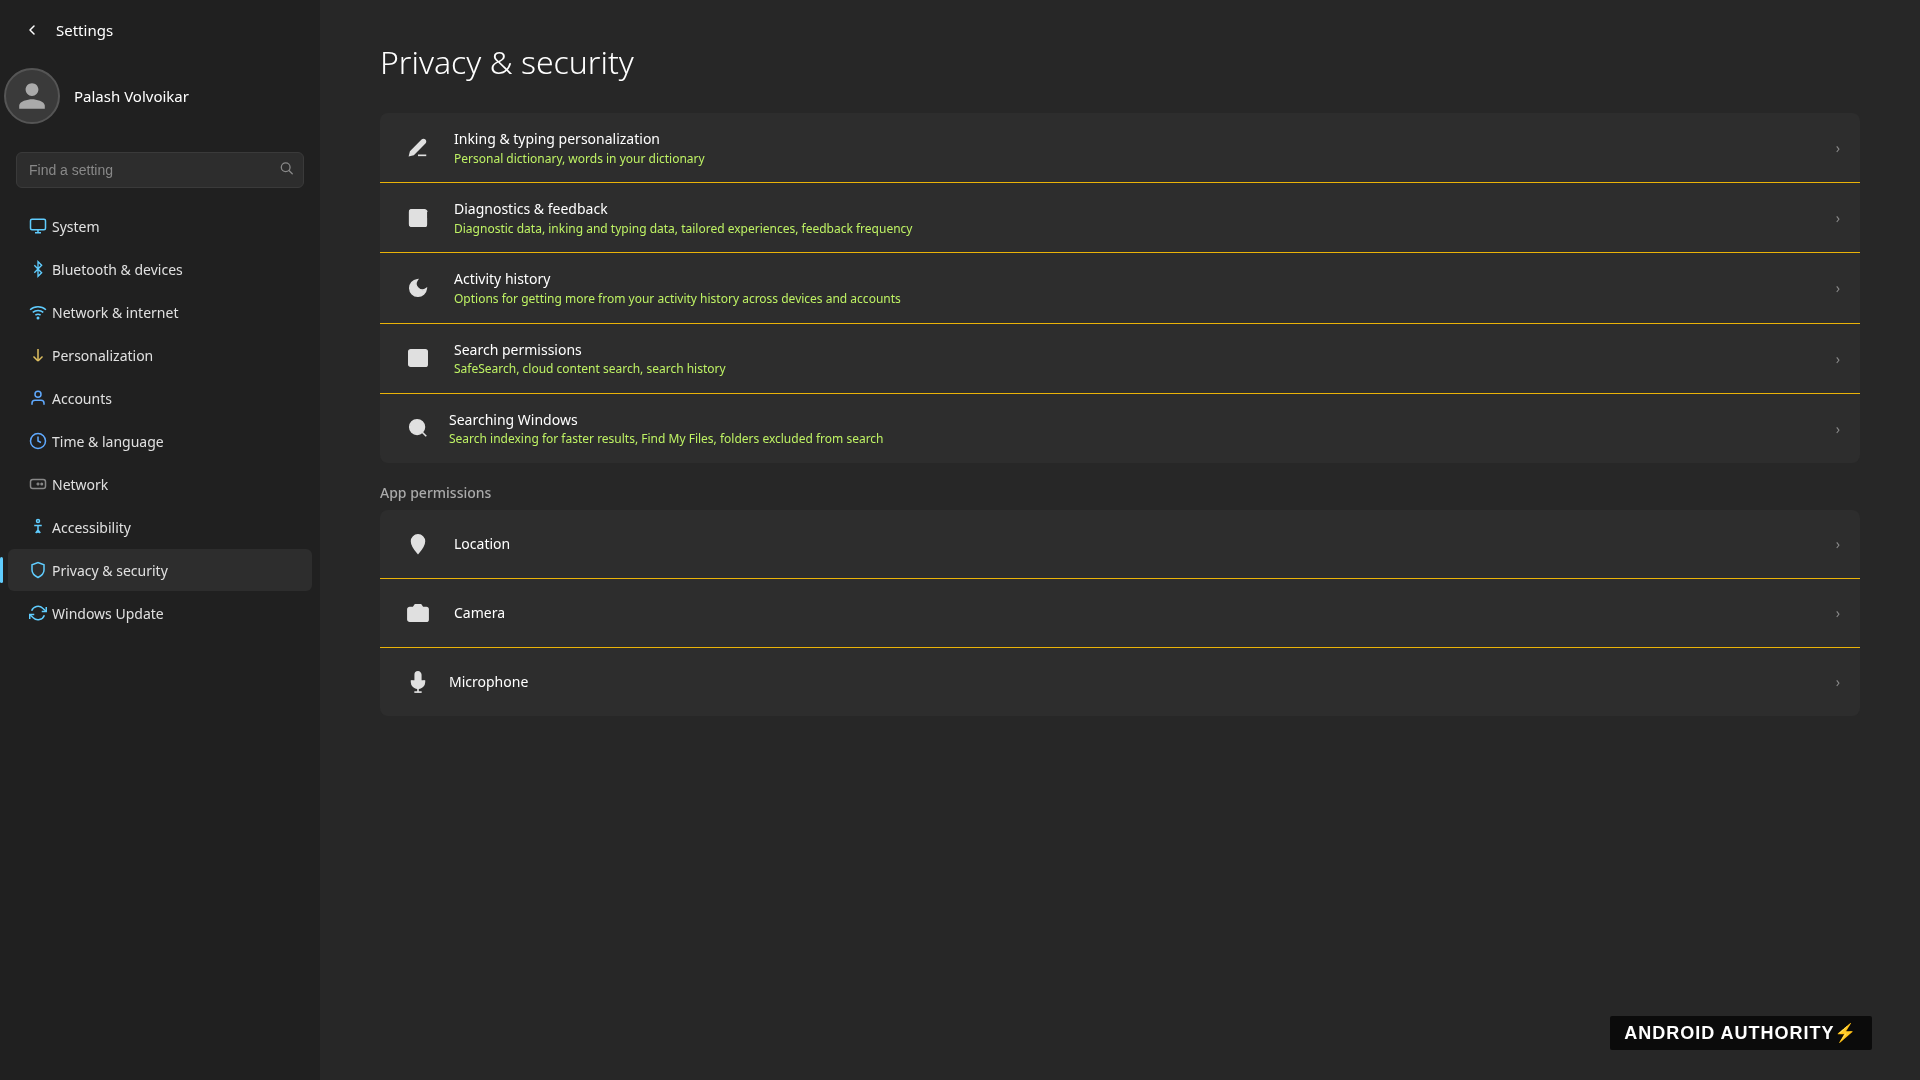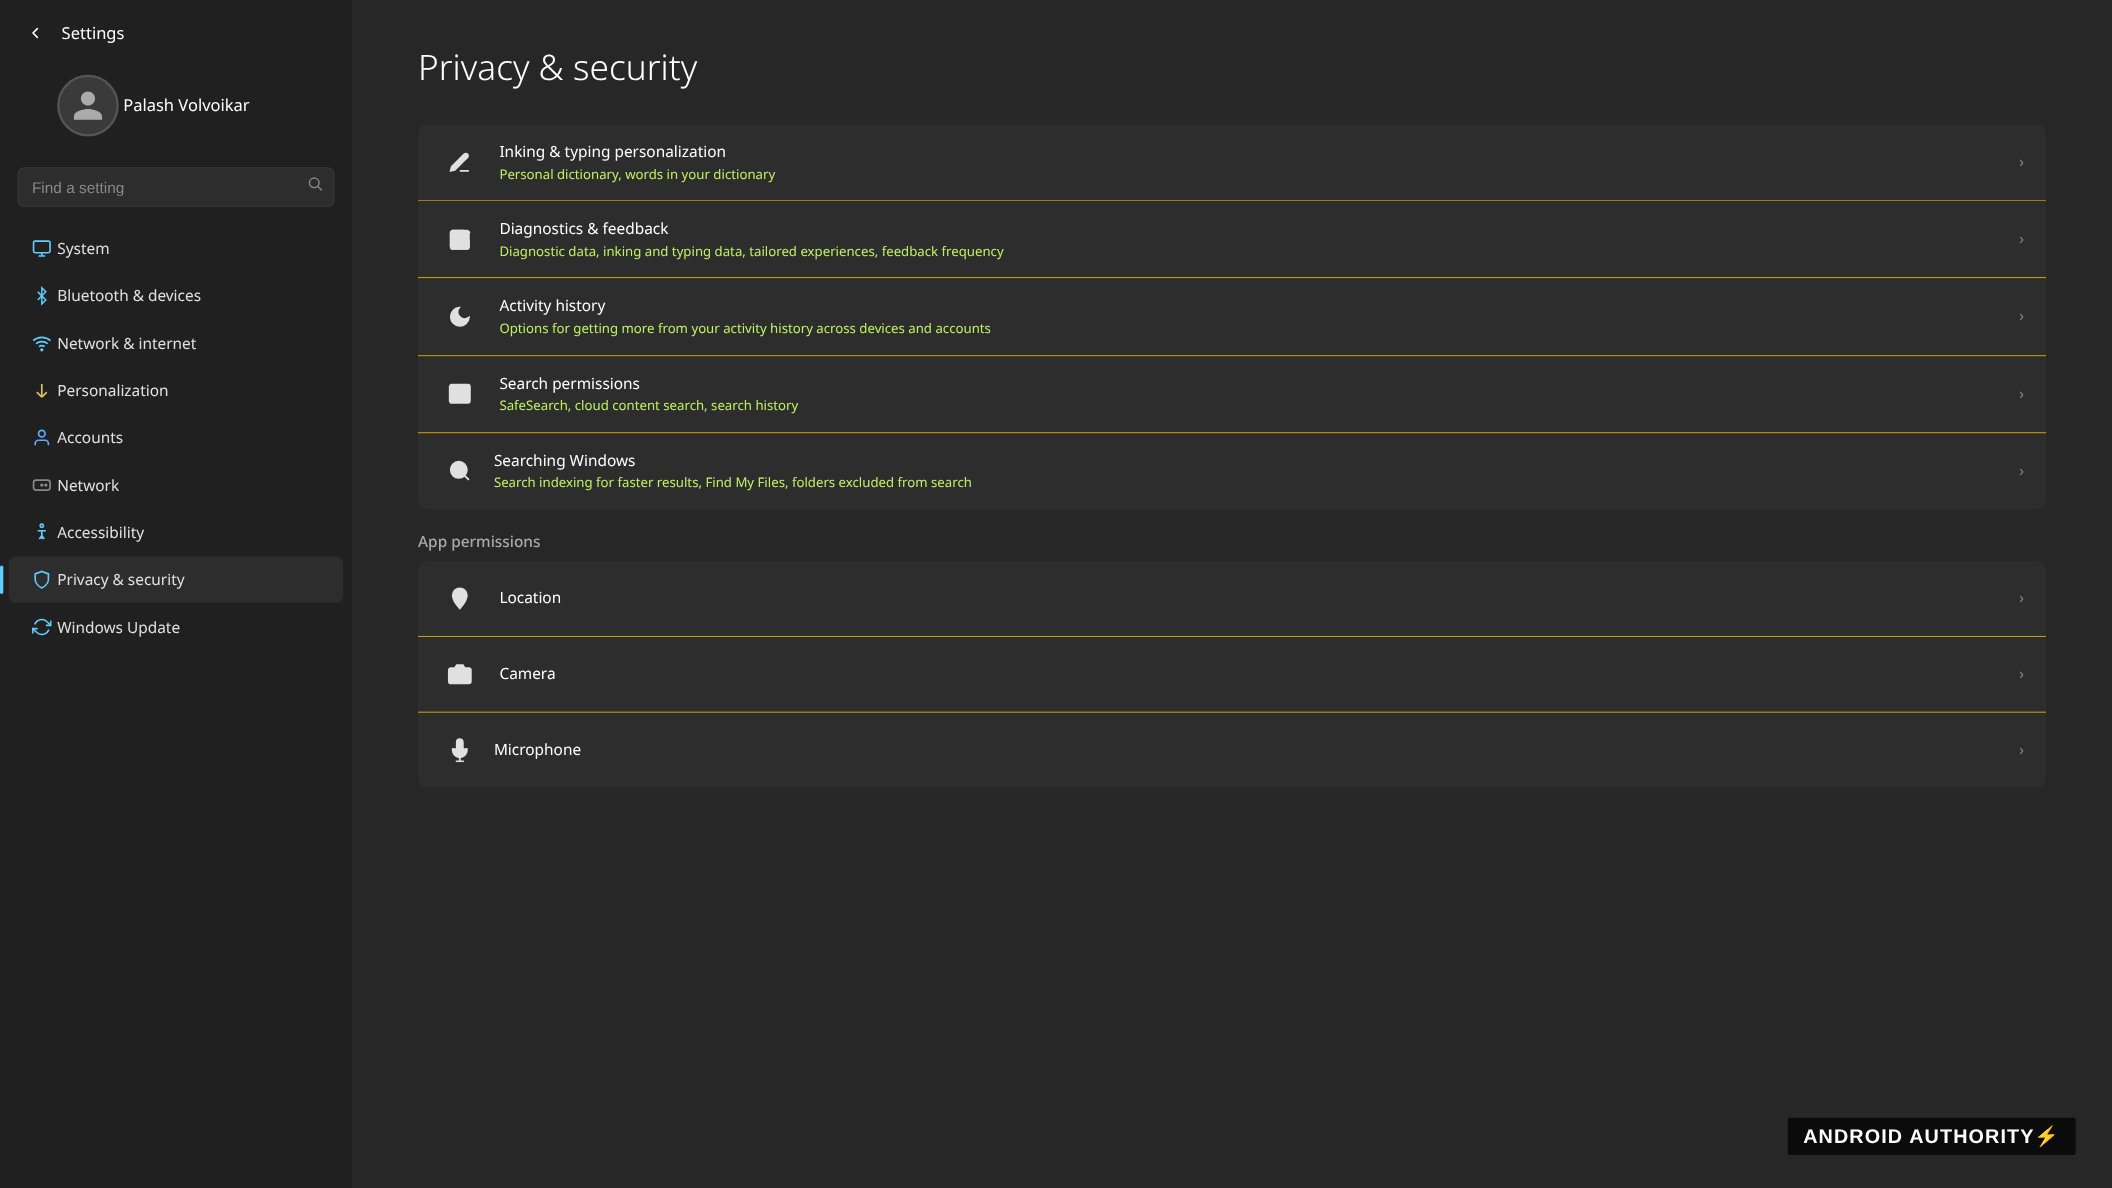--- a/index.html
+++ b/index.html
@@ -46,23 +46,22 @@
 
     .app-title {
       font-size: 15px;
       font-weight: 400;
       color: #ffffff;
     }
 
     .user-profile {
       display: flex;
       align-items: center;
-      padding: 16px 20px 20px 20px;
-      gap: 4px;
-      margin-left: 32px;
+      padding: 16px 20px 20px 4px;
+      gap: 14px;
     }
 
     .avatar {
       width: 56px;
       height: 56px;
       border-radius: 50%;
       background: #3a3a3a;
       display: flex;
       align-items: center;
       justify-content: center;
@@ -249,21 +248,21 @@
 
     .chevron {
       color: #888;
       font-size: 14px;
       flex-shrink: 0;
     }
 
     .watermark {
       position: fixed;
       bottom: 30px;
-      right: 33px;
+      right: 48px;
       background: rgba(0,0,0,0.7);
       color: white;
       padding: 6px 14px;
       font-size: 18px;
       font-weight: 700;
       letter-spacing: 1px;
       border-radius: 2px;
       font-family: Arial, sans-serif;
     }
 
@@ -352,20 +351,29 @@
     <li class="nav-item">
       <span class="nav-icon">
         <svg width="18" height="18" viewBox="0 0 24 24" fill="none" stroke="#60aaff" stroke-width="2">
           <path d="M20 21v-2a4 4 0 0 0-4-4H8a4 4 0 0 0-4 4v2"></path>
             <circle cx="12" cy="7" r="4"></circle>
         </svg>
       </span>
       <span class="nav-label">Accounts</span>
     </li>
 
+    <li class="nav-item">
+      <span class="nav-icon">
+        <svg width="18" height="18" viewBox="0 0 24 24" fill="none" stroke="#60aaff" stroke-width="2">
+          <circle cx="12" cy="12" r="10"></circle>
+            <polyline points="12 6 12 12 16 14"></polyline>
+        </svg>
+      </span>
+      <span class="nav-label">Time &amp; language</span>
+    </li>
 
     <li class="nav-item">
       <span class="nav-icon">
         <svg width="18" height="18" viewBox="0 0 24 24" fill="none" stroke="#888" stroke-width="2">
           <rect x="2" y="6" width="20" height="12" rx="3"></rect>
             <line x1="12" y1="10" x2="12" y2="14"></line>
             <line x1="10" y1="12" x2="14" y2="12"></line>
             <circle cx="17" cy="12" r="1" fill="#888"></circle>
         </svg>
       </span>

